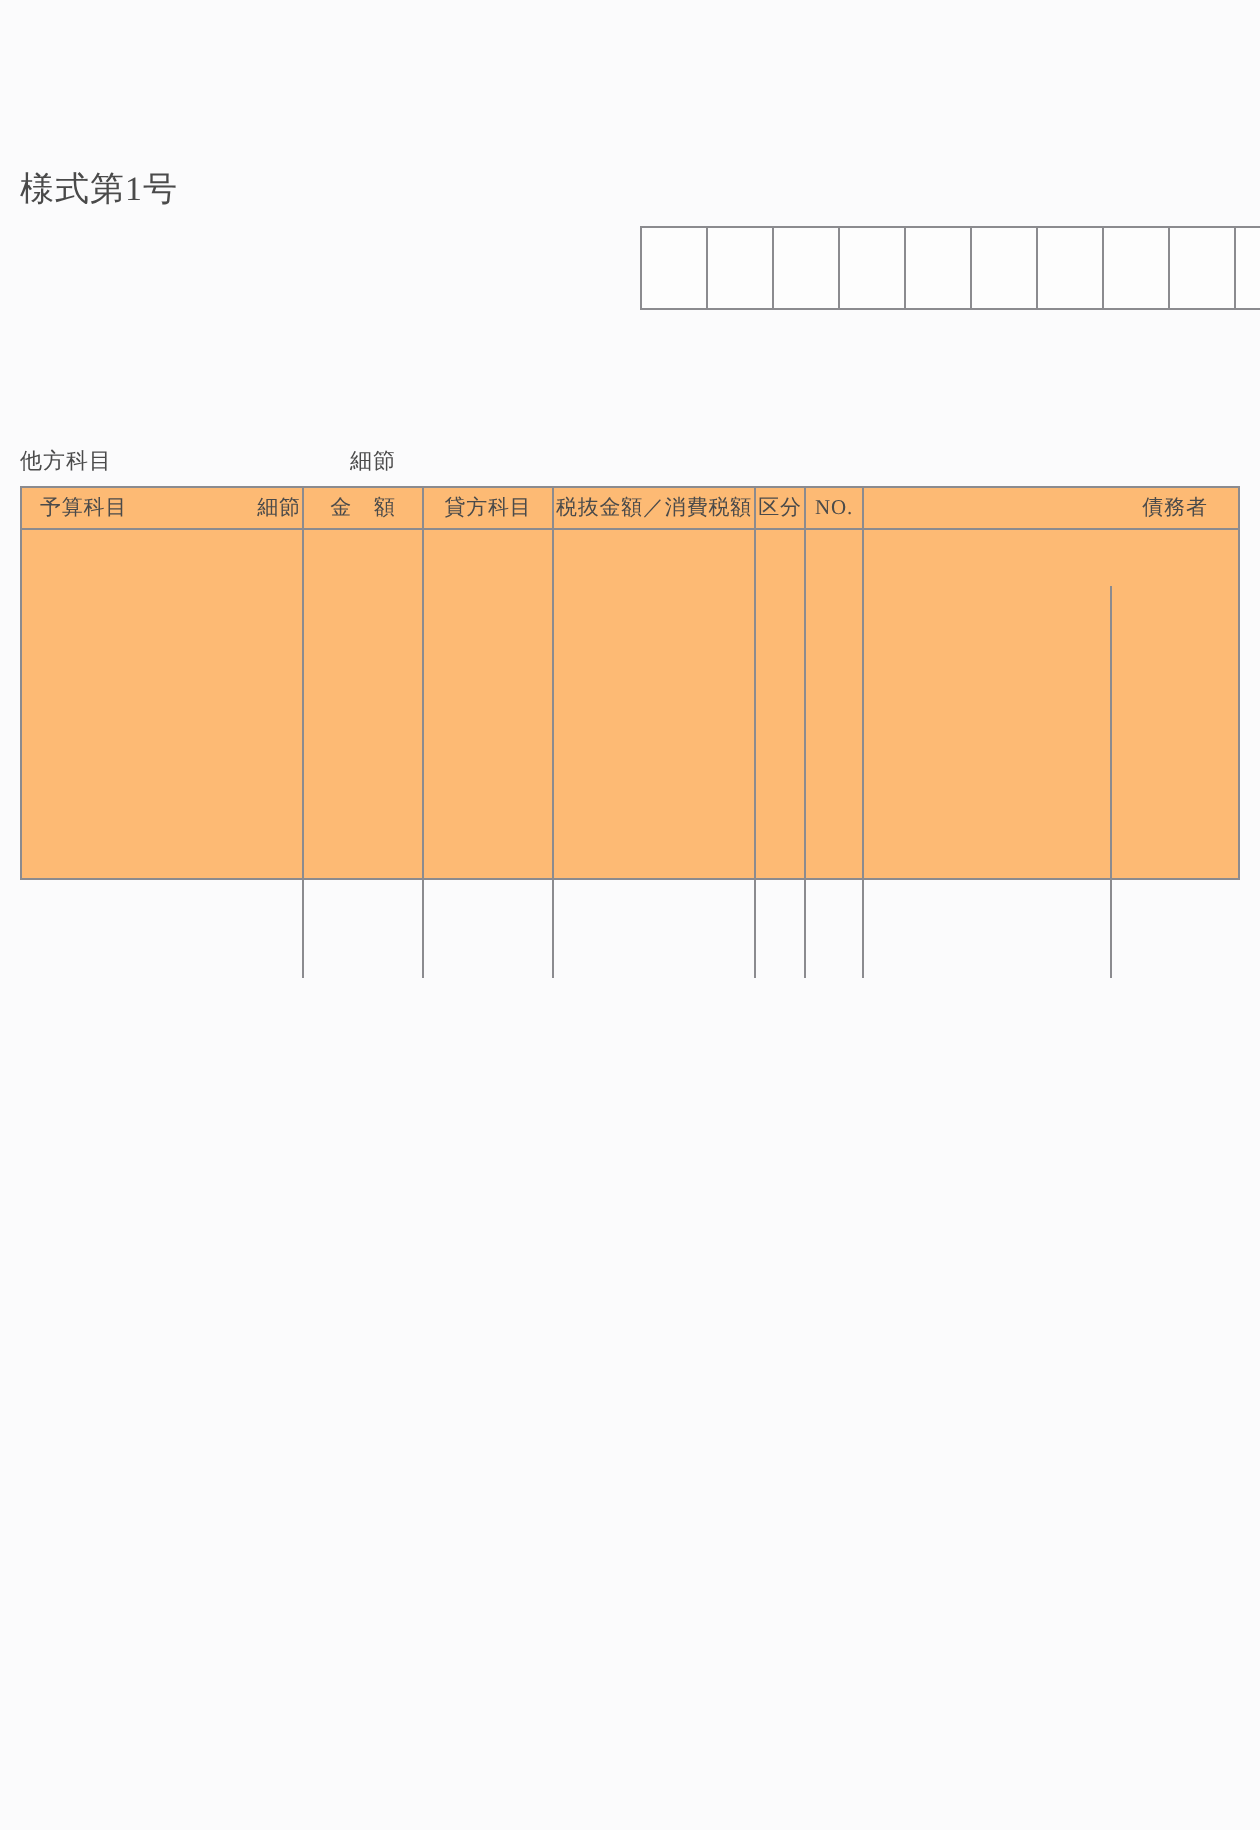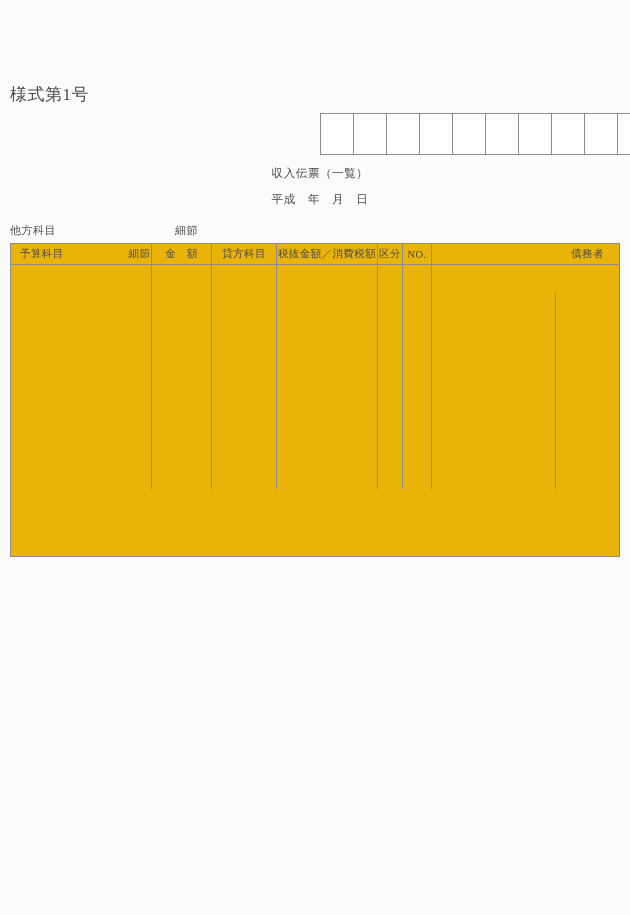--- a/index.html
+++ b/index.html
@@ -82,24 +82,24 @@
   }
   .above-label.a1 { left: 10px; }
   .above-label.a2 { left: 175px; }
 
   
   .ledger {
     position: absolute;
     left: 10px;
     top: 243px;
     width: 610px;
-    height: 314px;
+    height: 197px;
     border: 1px solid #8b8b8f;
     box-sizing: border-box;
-    background: #eab308;
+    background: #fdba74;
   }
   .ledger-head {
     display: flex;
     height: 21px;
     border-bottom: 1px solid #8b8b8f;
     box-sizing: border-box;
   }
   .ledger-body {
     display: flex;
     height: 224px;
@@ -153,24 +153,20 @@
     <div class="box-cell"></div>
     <div class="box-cell"></div>
     <div class="box-cell"></div>
     <div class="box-cell"></div>
     <div class="box-cell"></div>
     <div class="box-cell"></div>
     <div class="box-cell"></div>
     <div class="box-cell"></div>
   </div>
 
-  <div class="title-block">
-    <div class="doc-title">収入伝票（一覧）</div>
-    <div class="doc-date">平成　年　月　日</div>
-  </div>
 
   <div class="above-label a1">他方科目</div>
   <div class="above-label a2">細節</div>
 
   <div class="ledger">
 
     <div class="ledger-head">
       <div class="col c-budget">
         <span class="dual">
           <span class="lbl1">予算科目</span>

